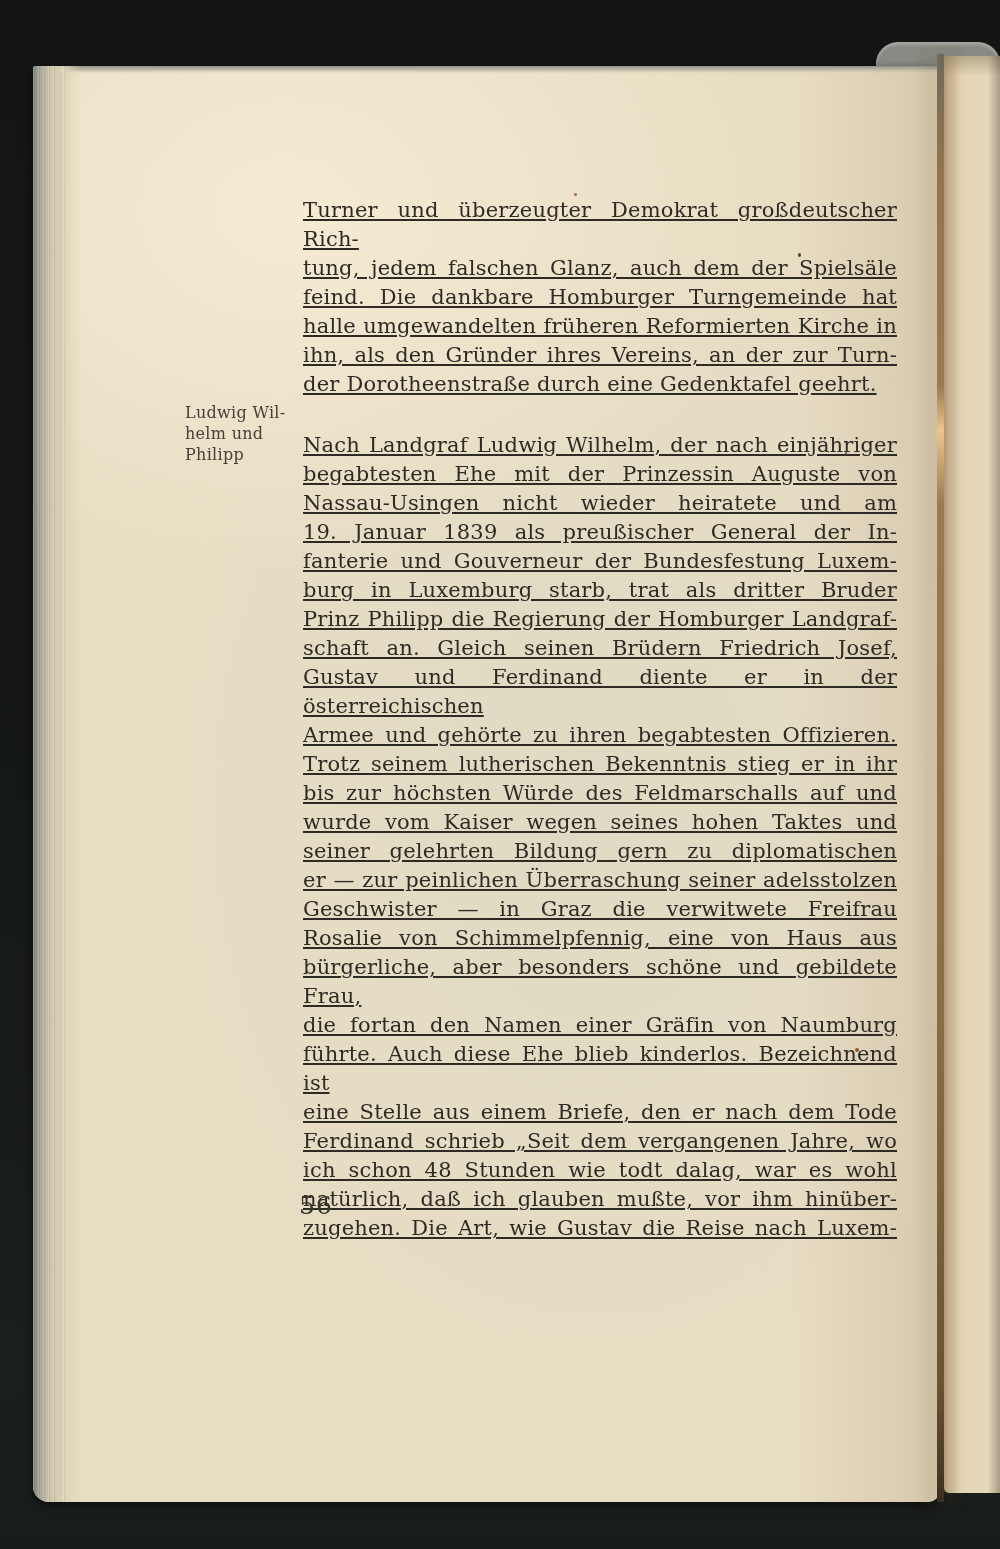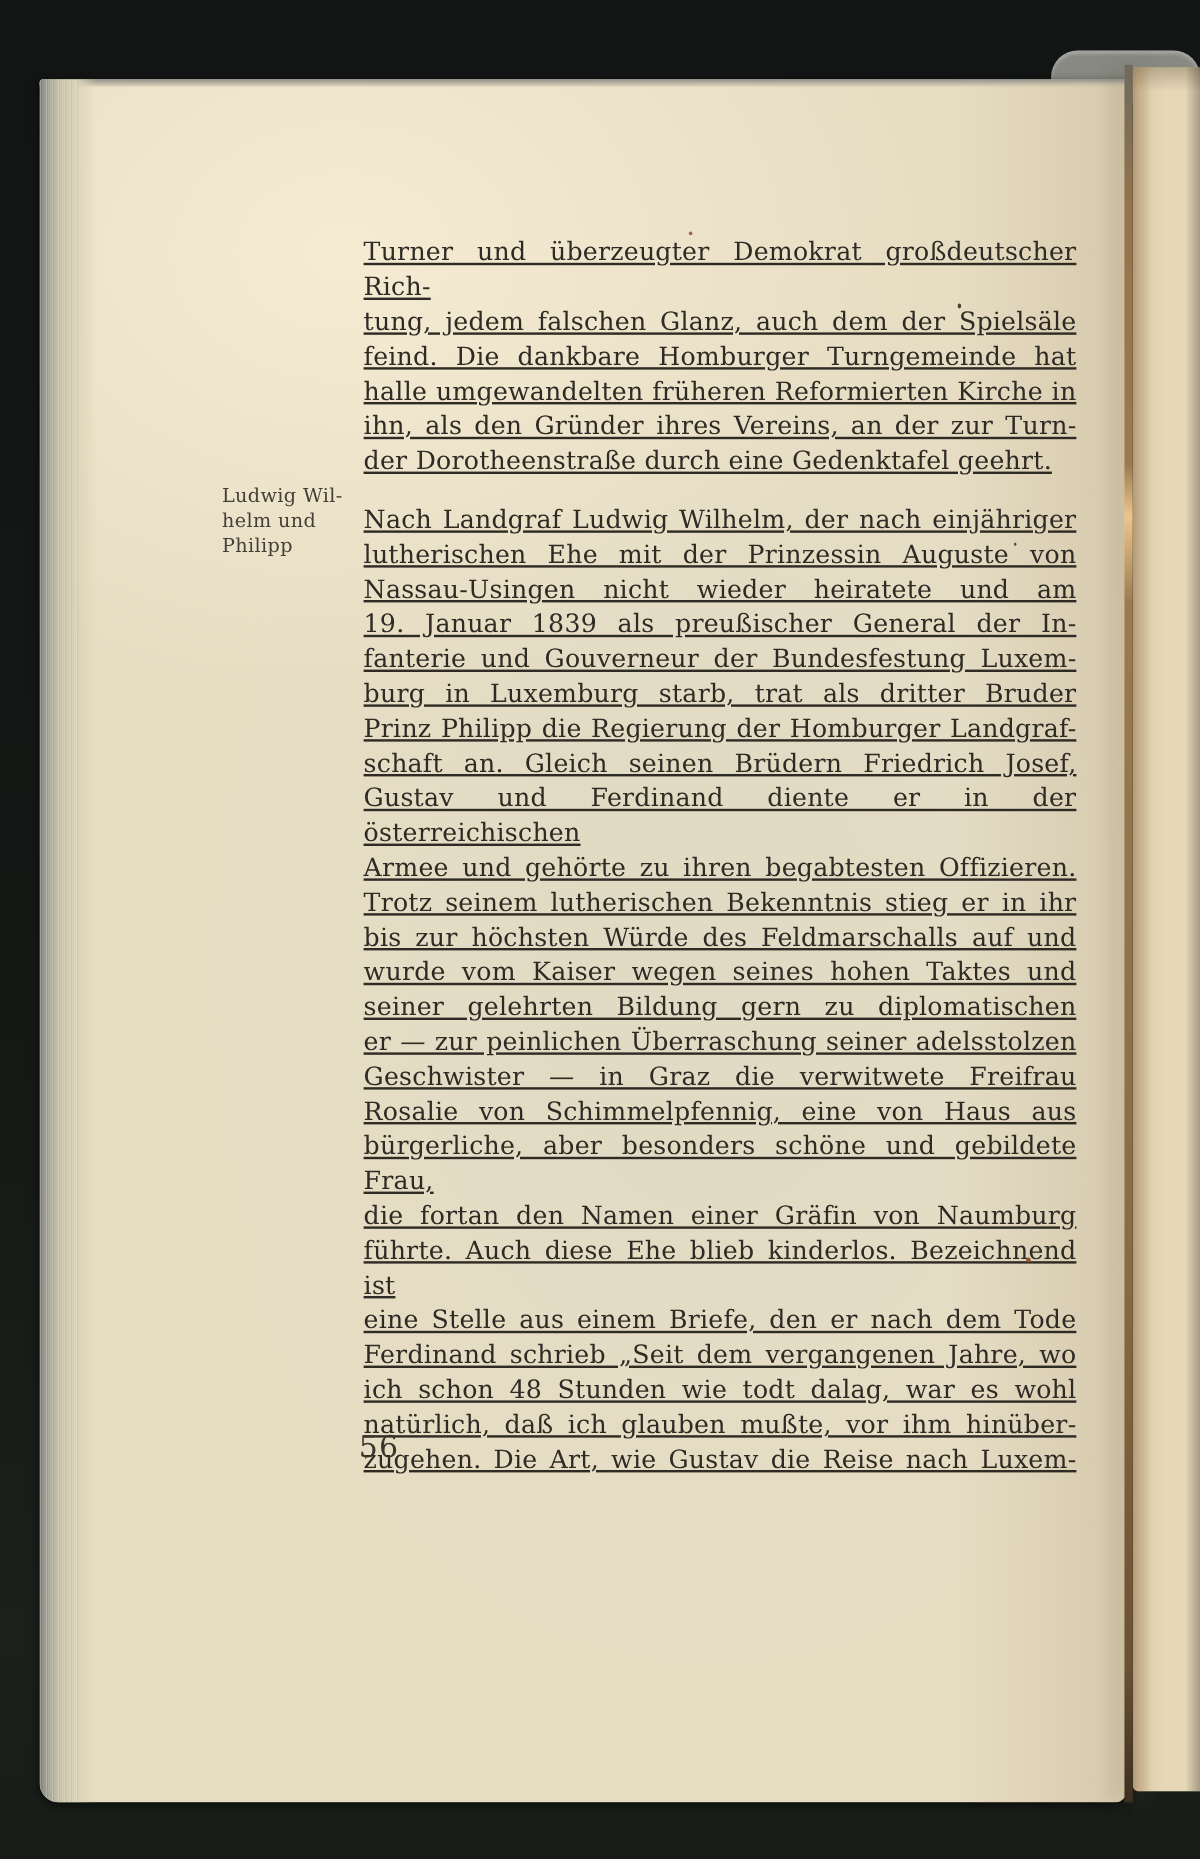--- a/index.html
+++ b/index.html
@@ -53,21 +53,21 @@
     box-shadow:-10px 0 14px rgba(100,75,40,.22), 10px 0 14px rgba(100,75,40,.26);
   }
   
   .margin-note {
     position:absolute; left:152px; top:336px; width:120px;
     font-size:16px; line-height:21px; color:#443f38; letter-spacing:.3px;
   }
   .textblock { position:absolute; left:270px; top:130px; width:594px; color:#2e2a24; font-size:21px; }
   .tline { line-height:29px; text-align:justify; text-align-last:justify; letter-spacing:.2px;text-decoration:underline; }
   .tline.ragged { text-align-last:left; }
-  .para2 { margin-top:20px; }
+  .para2 { margin-top:32px; }
   .pagenum { position:absolute; left:266px; top:1108px; font-size:25px; color:#3a352d; letter-spacing:1px;margin-top:17px; }
   
   .speck { position:absolute; border-radius:50%; }
   .s1 { left:765px; top:187px; width:3px; height:4px; background:#474338; }
   .s2 { left:812px; top:386px; width:2px; height:3px; background:#55503f; }
   .s3 { left:822px; top:982px; width:4px; height:4px; background:#96512f; }
   .s4 { left:541px; top:127px; width:3px; height:3px; background:#a0604a; }
 </style>
 </head>
 <body>
@@ -89,21 +89,21 @@
       <div class="para">
         <div class="tline">Turner und überzeugter Demokrat großdeutscher Rich-</div>
         <div class="tline">tung, jedem falschen Glanz, auch dem der Spielsäle</div>
         <div class="tline">feind. Die dankbare Homburger Turngemeinde hat</div>
         <div class="tline">halle umgewandelten früheren Reformierten Kirche in</div>
         <div class="tline">ihn, als den Gründer ihres Vereins, an der zur Turn-</div>
         <div class="tline ragged">der Dorotheenstraße durch eine Gedenktafel geehrt.</div>
       </div>
       <div class="para para2">
         <div class="tline">Nach Landgraf Ludwig Wilhelm, der nach einjähriger</div>
-        <div class="tline">lutherischen Ehe mit der Prinzessin Auguste von</div>
+        <div class="tline">begabtesten Ehe mit der Prinzessin Auguste von</div>
         <div class="tline">Nassau-Usingen nicht wieder heiratete und am</div>
         <div class="tline">19. Januar 1839 als preußischer General der In-</div>
         <div class="tline">fanterie und Gouverneur der Bundesfestung Luxem-</div>
         <div class="tline">burg in Luxemburg starb, trat als dritter Bruder</div>
         <div class="tline">Prinz Philipp die Regierung der Homburger Landgraf-</div>
         <div class="tline">schaft an. Gleich seinen Brüdern Friedrich Josef,</div>
         <div class="tline">Gustav und Ferdinand diente er in der österreichischen</div>
         <div class="tline">Armee und gehörte zu ihren begabtesten Offizieren.</div>
         <div class="tline">Trotz seinem lutherischen Bekenntnis stieg er in ihr</div>
         <div class="tline">bis zur höchsten Würde des Feldmarschalls auf und</div>

